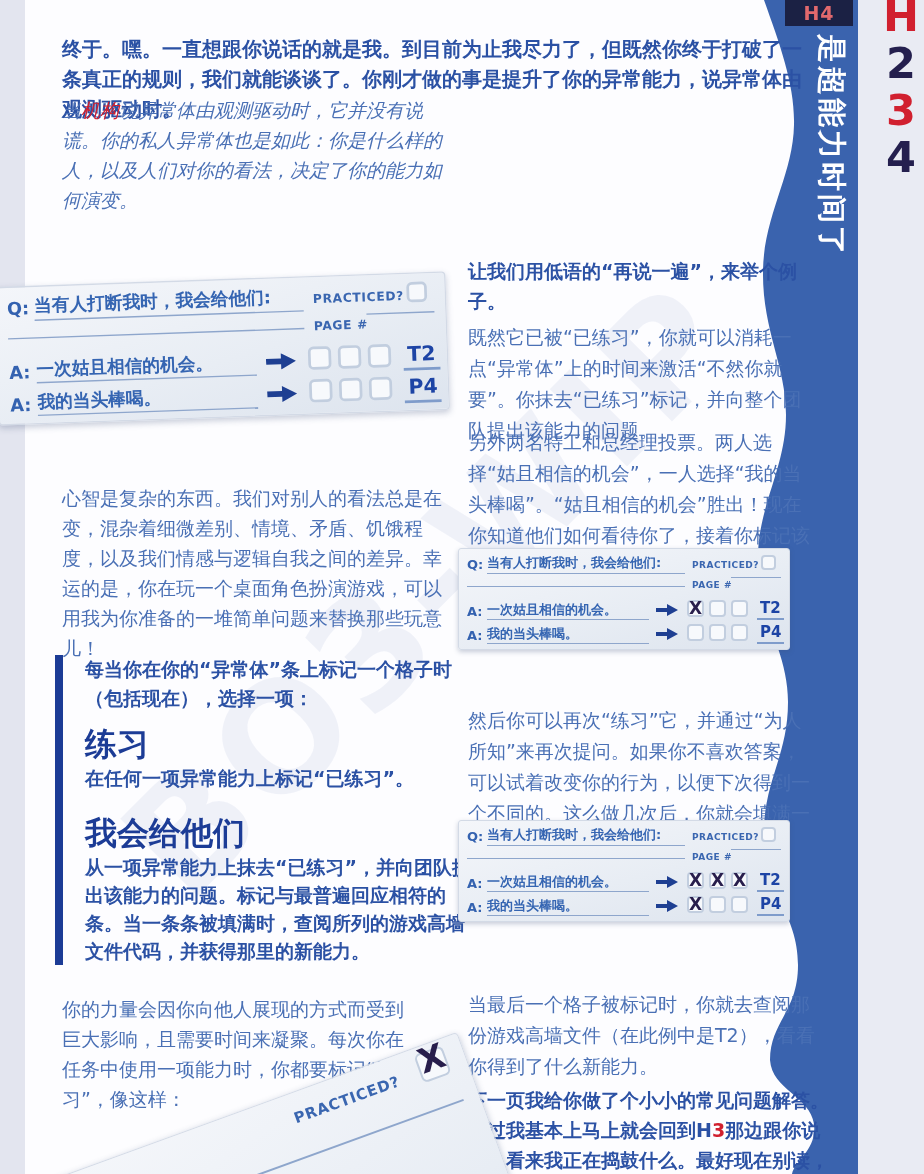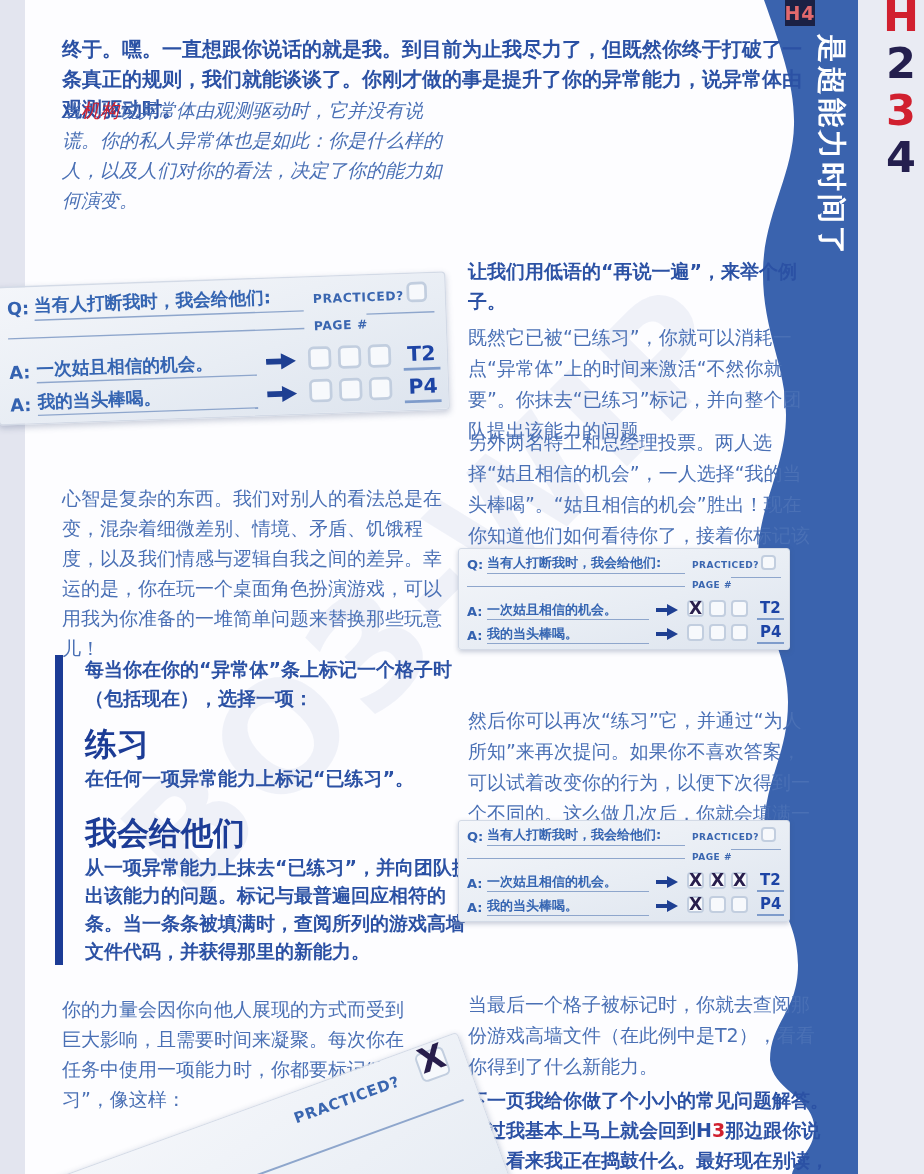--- a/index.html
+++ b/index.html
@@ -90,21 +90,21 @@
     transform:rotate(-20deg);transform-origin:top right;
   }
   .bottom-card .practiced-lab{position:absolute;right:70px;top:16px;font-size:15px;font-weight:bold;letter-spacing:0.8px;color:#3a66b0;}
   .bottom-card .pbox{position:absolute;right:18px;top:6px;width:30px;height:30px;border-radius:6px;font-size:34px;overflow:visible;}
   .bottom-card .pbox span{display:block;transform:translate(1px,-6px);}
   .bottom-card .bline{position:absolute;right:16px;top:64px;width:265px;border-bottom:2px solid #8ea6cc;}
 
   
   .band{position:absolute;left:740px;top:0;width:130px;height:1174px;z-index:2;}
   .badge{
-    position:absolute;left:785px;top:0;width:30px;height:26px;z-index:5;
+    position:absolute;left:785px;top:0;width:68px;height:26px;z-index:5;
     background:var(--badge_navy,#1b2144);display:flex;align-items:center;justify-content:center;
     color:var(--salmon,#e2696d);font-weight:bold;font-size:19px;letter-spacing:1px;
   }
   .vtitle{
     position:absolute;left:851px;top:34px;z-index:5;
     transform:rotate(90deg);transform-origin:0 0;
     color:#ffffff;font-weight:bold;font-size:29px;letter-spacing:3px;white-space:nowrap;
   }
   .edge-letters{position:absolute;left:878px;top:-7px;width:46px;text-align:center;z-index:5;}
   .edge-letters .el{display:block;font-size:43px;line-height:47px;font-weight:bold;}

